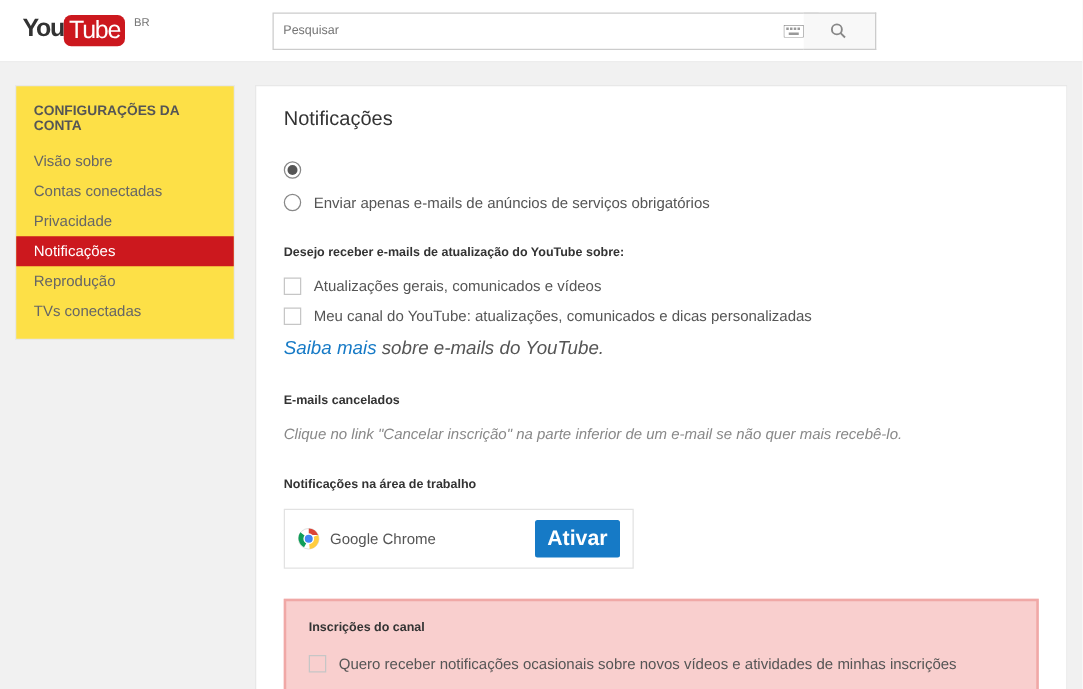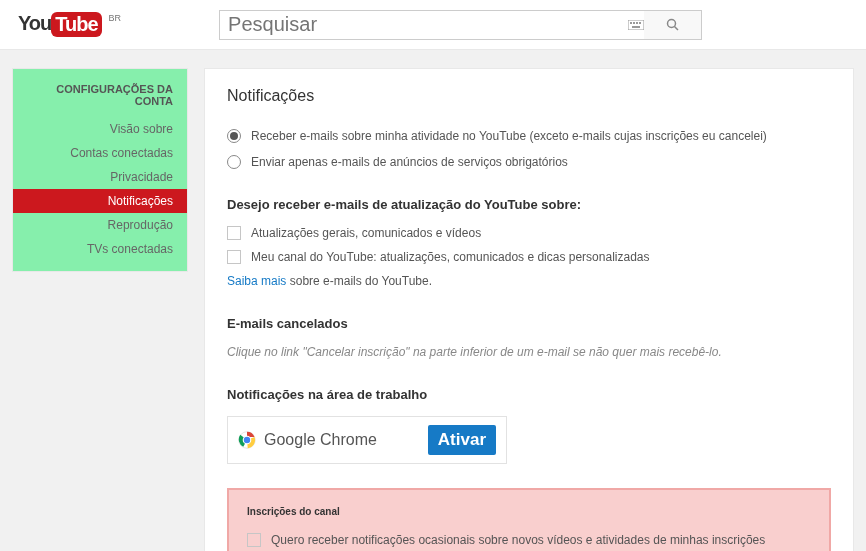--- a/index.html
+++ b/index.html
@@ -1,36 +1,36 @@
 <!DOCTYPE html>
 <html><head>
 <meta charset="utf-8">
 <style>
   * { box-sizing: border-box; margin: 0; padding: 0; }
   body { font-family: Arial, sans-serif; font-size: 13px; color: #333; background: #f1f1f1; width: 866px; }
   .header { background: #fff; height: 50px; display: flex; align-items: center; padding: 0 18px; border-bottom: 1px solid #e8e8e8; gap: 48px; }
   .logo { display: flex; align-items: flex-start; }
   .logo-text { font-size: 20px; font-weight: bold; color: #333; letter-spacing: -1px; }
-  .logo-box { background: #cc181e; color: #fff; border-radius: 6px; padding: 1px 4px; font-size: 20px; font-weight: bold; margin-left: 0px; letter-spacing: -1px; }
+  .logo-box { background: #cc181e; color: #fff; border-radius: 6px; padding: 1px 4px; font-size: 20px; font-weight: normal; margin-left: 0px; letter-spacing: -1px; }
   .logo-br { font-size: 9px; color: #767676; margin-left: 7px; margin-top: 1px; }
   .search-container { margin-left: 50px; display: flex; align-items: center; }
-  .search-input { width: 437px; height: 30px; border: 1px solid #ccc; padding: 0 8px; font-size: 20px; color: #7f1d1d; }
+  .search-input { width: 437px; height: 30px; border: 1px solid #ccc; padding: 0 8px; font-size: 10px; color: #7f1d1d; }
   .keyboard-icon { position: relative; margin-left: -28px; color: #999; font-size: 11px; }
   .search-button { width: 58px; height: 30px; border: 1px solid #ccc; border-left: none; background: #f8f8f8; color: #666; cursor: pointer; display: flex; align-items: center; justify-content: center; }
   .content { display: flex; padding: 18px 12px 0 12px; gap: 16px; }
-  .sidebar { width: 176px; background: #86efac; border: 1px solid #e8e8e8; padding: 10px 0; height: fit-content; text-align: right; }
+  .sidebar { width: 176px; background: #fde047; border: 1px solid #e8e8e8; padding: 10px 0; height: fit-content; }
   .sidebar-title { font-size: 11px; color: #555; padding: 4px 14px 10px; font-weight: bold; }
   .sidebar-item { font-size: 12px; color: #666; padding: 5px 14px; cursor: pointer; }
   .sidebar-item.active { background: #cc181e; color: #fff; }
   .main { flex: 1; background: #fff; border: 1px solid #e8e8e8; padding: 18px 22px; }
   .page-title { font-size: 16px; color: #333; margin-bottom: 24px; font-weight: normal; }
   .radio-row { display: flex; align-items: center; margin-bottom: 12px; font-size: 12px; color: #555; gap: 10px; }
   .radio { width: 14px; height: 14px; border: 1px solid #888; border-radius: 50%; display: inline-flex; align-items: center; justify-content: center; flex-shrink: 0; }
   .radio.checked::after { content: ""; width: 8px; height: 8px; background: #555; border-radius: 50%; display: block; }
-  .section-title { font-size: 13px; color: #333; margin-top: 28px; margin-bottom: 14px; font-weight: bold; }
+  .section-title { font-size: 10px; color: #333; margin-top: 28px; margin-bottom: 14px; font-weight: bold; }
   .checkbox-row { display: flex; align-items: center; gap: 10px; margin-bottom: 10px; font-size: 12px; color: #555; }
   .checkbox { width: 14px; height: 14px; border: 1px solid #c6c6c6; flex-shrink: 0; }
   .link { color: #167ac6; cursor: pointer; }
   .hint { font-size: 12px; color: #888; font-style: italic; margin-top: 10px; }
   .desktop-row { display: flex; align-items: center; border: 1px solid #e2e2e2; padding: 8px 10px; width: 280px; margin-top: 12px; justify-content: space-between; }
   .chrome-left { display: flex; align-items: center; gap: 8px; }
   .chrome-icon { width: 18px; height: 18px; }
   .btn-activate { background: #167ac6; color: #fff; border: none; font-size: 17px; padding: 5px 10px; cursor: pointer; font-weight: bold; border-radius: 2px; }
   .highlight-box { background: #f9cfce; border: 2px solid #f0a8a6; padding: 16px 18px 18px; margin-top: 24px; }
   .highlight-title { font-size: 10px; color: #333; font-weight: bold; margin-bottom: 16px; }
@@ -75,55 +75,54 @@
     <div class="sidebar-item active">Notificações</div>
     <div class="sidebar-item">Reprodução</div>
     <div class="sidebar-item">TVs conectadas</div>
   </div>
 
   <div class="main">
     <h1 class="page-title">Notificações</h1>
 
     <div class="radio-row">
       <span class="radio checked"></span>
-      <span>Receber e-mails sobre minha atividade no YouTube (exceto e-mails cujas inscrições eu cancelei)</span>
     </div>
     <div class="radio-row">
       <span class="radio"></span>
       <span>Enviar apenas e-mails de anúncios de serviços obrigatórios</span>
     </div>
 
     <div class="section-title">Desejo receber e-mails de atualização do YouTube sobre:</div>
     <div class="checkbox-row">
       <span class="checkbox"></span>
       <span>Atualizações gerais, comunicados e vídeos</span>
     </div>
     <div class="checkbox-row">
       <span class="checkbox"></span>
       <span>Meu canal do YouTube: atualizações, comunicados e dicas personalizadas</span>
     </div>
-    <div style="font-size:12px;color:#555;margin-top:4px;">
+    <div style="font-size:15px;color:#555;margin-top:4px;font-style:italic;">
       <span class="link">Saiba mais</span><span> sobre e-mails do YouTube.</span>
     </div>
 
     <div class="section-title">E-mails cancelados</div>
     <div class="hint">Clique no link "Cancelar inscrição" na parte inferior de um e-mail se não quer mais recebê-lo.</div>
 
     <div class="section-title">Notificações na área de trabalho</div>
     <div class="desktop-row">
       <div class="chrome-left">
         <svg class="chrome-icon" viewBox="0 0 24 24">
             <circle cx="12" cy="12" r="11" fill="#fff" stroke="#ddd"></circle>
             <path d="M12 1 A11 11 0 0 1 22 8 L12 8 Z" fill="#db4437"></path>
             <path d="M3 5 L12 12 L7 21 A11 11 0 0 1 3 5 Z" fill="#0f9d58"></path>
             <path d="M22 8 A11 11 0 0 1 13 23 L12 12 Z" fill="#ffcd40"></path>
             <circle cx="12" cy="12" r="5" fill="#4285f4"></circle>
             <circle cx="12" cy="12" r="5" fill="none" stroke="#fff" stroke-width="1.5"></circle>
           </svg>
-        <span style="font-size:16px;color:#555;">Google Chrome</span>
+        <span style="font-size:12px;color:#555;">Google Chrome</span>
       </div>
       <button class="btn-activate">Ativar</button>
     </div>
 
     <div class="highlight-box">
       <div class="highlight-title">Inscrições do canal</div>
       <div class="checkbox-row">
         <span class="checkbox"></span>
         <span>Quero receber notificações ocasionais sobre novos vídeos e atividades de minhas inscrições</span>
       </div>

